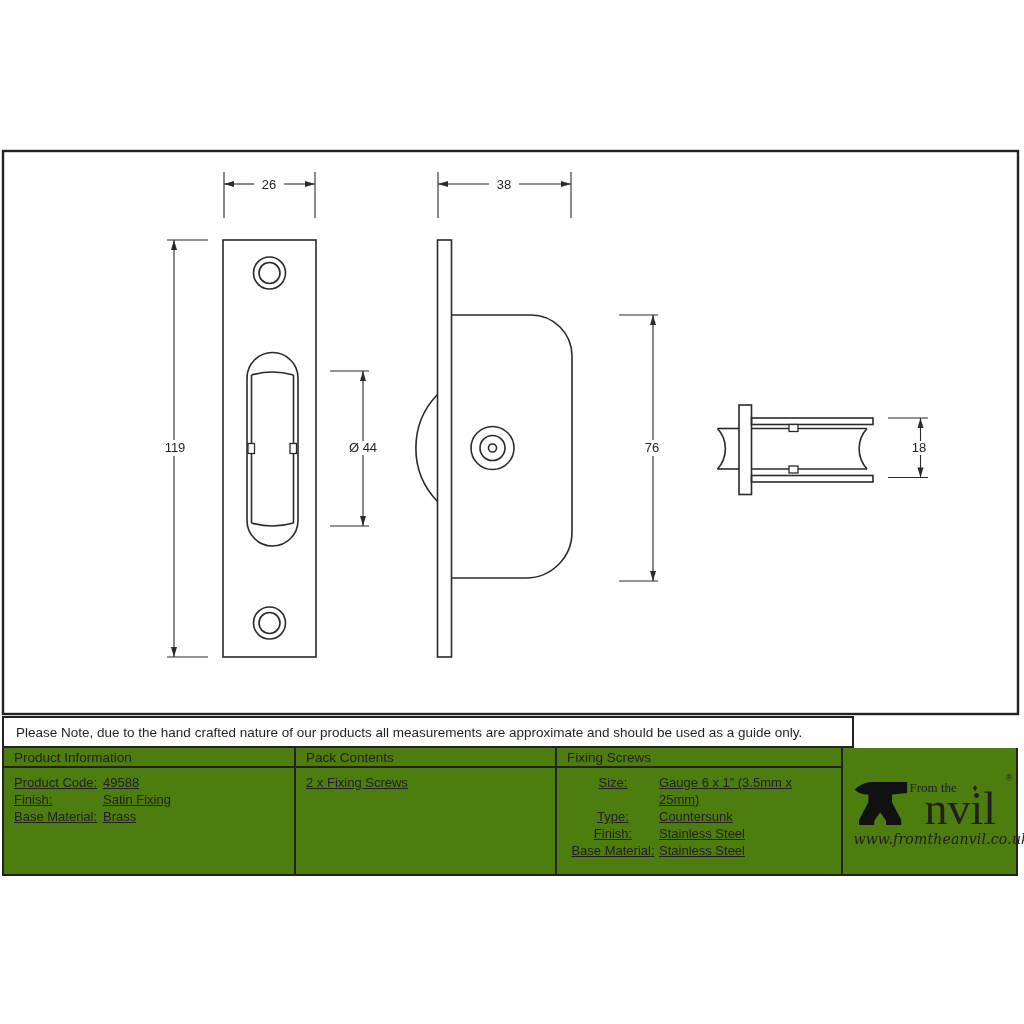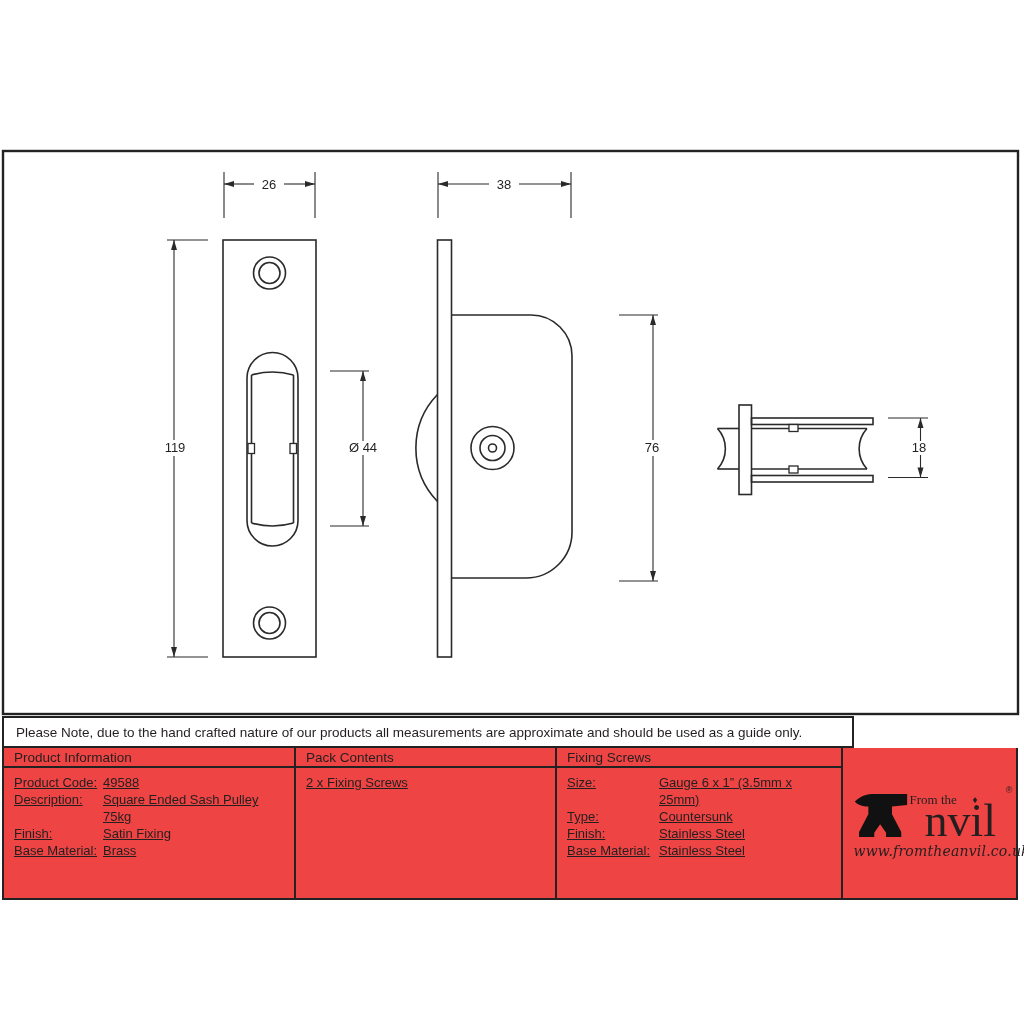--- a/index.html
+++ b/index.html
@@ -15,33 +15,33 @@
   .arw{fill:#2a2a2a;stroke:none;}
   .dim-text{font-family:"Liberation Sans",sans-serif;font-size:13px;fill:#231f20;text-anchor:middle;}
   
   .note-row{
     position:absolute;left:2px;top:716px;width:852px;height:32px;box-sizing:border-box;
     border:2px solid #222;display:flex;align-items:center;padding-left:12px;
     font-size:13.5px;background:#fff;
   }
   
   .info-table{
-    position:absolute;left:2px;top:748px;width:1016px;height:152px;box-sizing:border-box;
-    border:2px solid #222;border-top:none;display:flex;background:#ef4444;
+    position:absolute;left:2px;top:748px;width:1016px;height:128px;box-sizing:border-box;
+    border:2px solid #222;border-top:none;display:flex;background:#4d7c0f;
   }
   .col{box-sizing:border-box;border-right:2px solid #222;display:flex;flex-direction:column;}
   .col:last-child{border-right:none;}
   .col-header{
     height:20px;box-sizing:border-box;border-bottom:2px solid #222;
     font-size:13.5px;padding:2px 0 0 10px;
   }
   .col-body{padding:6px 16px 0 10px;font-size:13px;line-height:17px;text-decoration:underline;}
   .spec-row{display:flex;}
   .spec-label{flex:0 0 89px;}
-  .col-fix .spec-label{flex:0 0 92px;}
+  .col-fix .spec-label{flex:0 0 92px;text-align:center;}
   
   .logo-col{flex:1;display:flex;align-items:center;justify-content:center;}
   .brand{width:152px;}
   .brand-top{position:relative;display:flex;align-items:flex-end;height:52px;}
   .anvil-svg{width:54px;height:46px;margin-bottom:2px;flex:0 0 auto;}
   .brand-nvil{
     font-family:"Liberation Serif",serif;font-size:46px;line-height:0.8;
     letter-spacing:0px;margin-left:17px;
   }
   .brand-from{position:absolute;left:56px;top:4px;font-family:"Liberation Serif",serif;font-size:13px;}
@@ -165,24 +165,20 @@
 <div class="info-table">
 
   <div class="col" style="width:292px">
     <div class="col-header">Product Information</div>
     <div class="col-body">
       <div class="spec-row">
         <span class="spec-label">Product Code:</span>
         <span class="spec-value">49588</span>
       </div>
       <div class="spec-row">
-        <span class="spec-label">Description:</span>
-        <span class="spec-value">Square Ended Sash Pulley 75kg</span>
-      </div>
-      <div class="spec-row">
         <span class="spec-label">Finish:</span>
         <span class="spec-value">Satin Fixing</span>
       </div>
       <div class="spec-row">
         <span class="spec-label">Base Material:</span>
         <span class="spec-value">Brass</span>
       </div>
     </div>
   </div>
 

